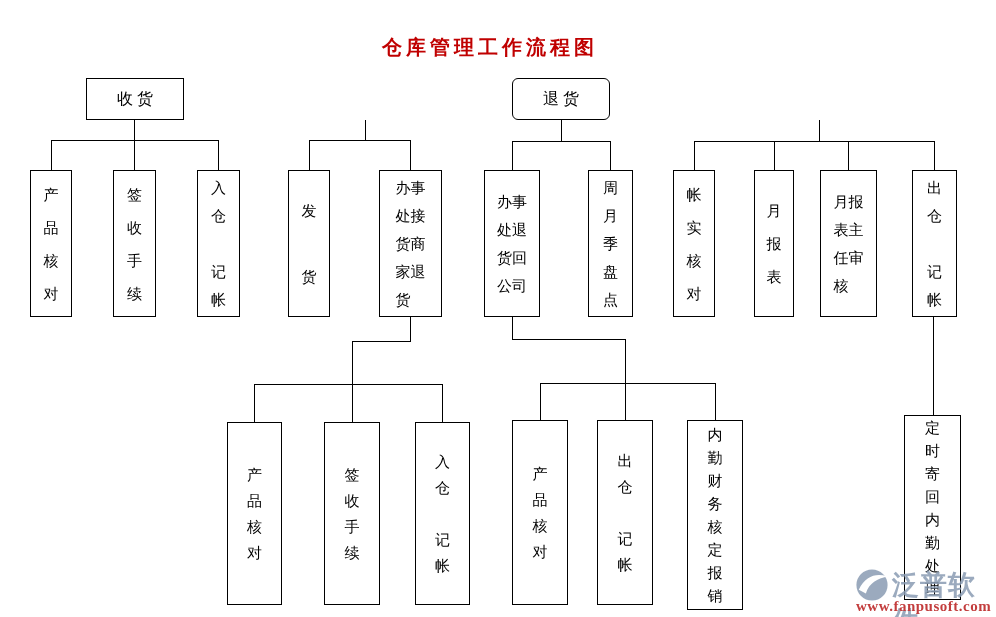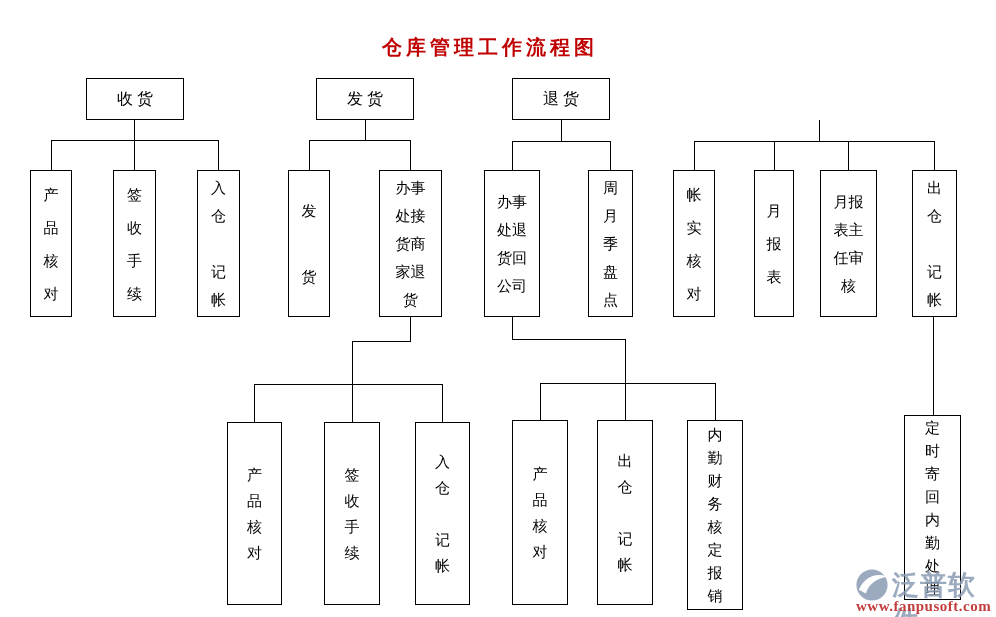--- a/index.html
+++ b/index.html
@@ -10,21 +10,21 @@
   #title{
     position:absolute;left:0;top:34px;width:980px;text-align:center;
     font-size:20px;font-weight:bold;letter-spacing:4px;
     font-family:"Liberation Serif","DejaVu Serif",serif;
   }
   .bx{
     position:absolute;border:1px solid #000;background:#fff;
     display:flex;align-items:center;justify-content:center;
     font-size:15px;line-height:1;box-sizing:border-box;
   }
-  .bx .t{white-space:pre;text-align:center;}
+  .bx .t{white-space:pre;text-align:left;}
   .bx-h{font-size:16px;letter-spacing:4px;padding-left:4px;}
   .lh33 .t{line-height:33px;}
   .lh28 .t{line-height:28px;}
   .lh26 .t{line-height:26px;}
   .lh23 .t{line-height:23px;}
   .hl,.vl{position:absolute;background:#000;}
   .hl{height:1px;}
   .vl{width:1px;}
   #watermark{
     position:absolute;left:850px;top:565px;width:146px;height:52px;
@@ -43,24 +43,21 @@
 </head>
 <body>
 
 <div id="stage">
 
   <div id="title" style="color: rgb(192, 0, 0);">仓库管理工作流程图</div>
 
   <div class="bx bx-h" style="left:86px;top:78px;width:98px;height:42px;">
       <span class="t">收货</span>
     </div>
-  <div class="bx bx-h" style="left:316px;top:78px;width:98px;height:42px;">
-      <span class="t">发货</span>
-    </div>
-  <div class="bx bx-h" style="left:512px;top:78px;width:98px;height:42px;">
+  <div class="bx bx-h" style="left:512px;top:78px;width:98px;height:42px;border-radius:6px;">
       <span class="t">退货</span>
     </div>
 
   <div class="vl" style="left:134px;top:120px;height:20px;"></div>
   <div class="hl" style="left:51px;top:140px;width:168px;"></div>
   <div class="vl" style="left:51px;top:140px;height:30px;"></div>
   <div class="vl" style="left:134px;top:140px;height:30px;"></div>
   <div class="vl" style="left:218px;top:140px;height:30px;"></div>
 
   <div class="vl" style="left:365px;top:120px;height:20px;"></div>

